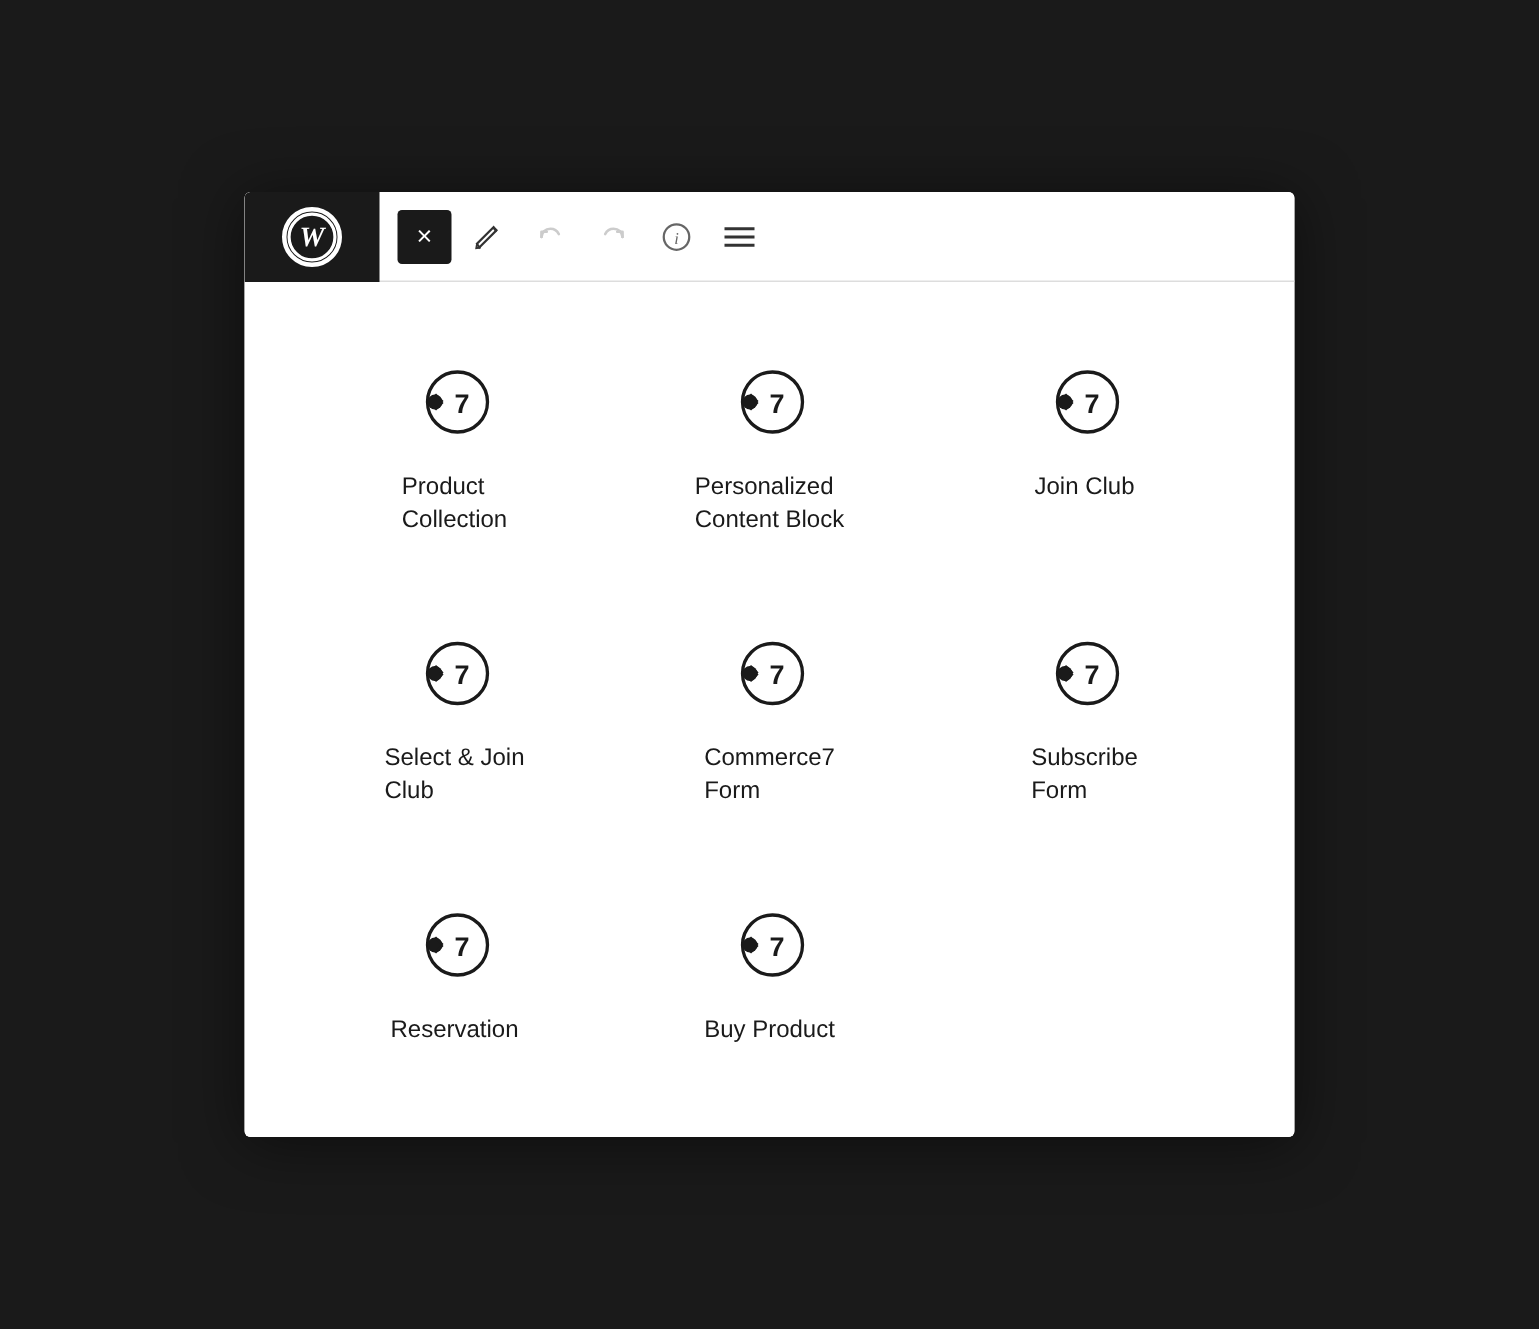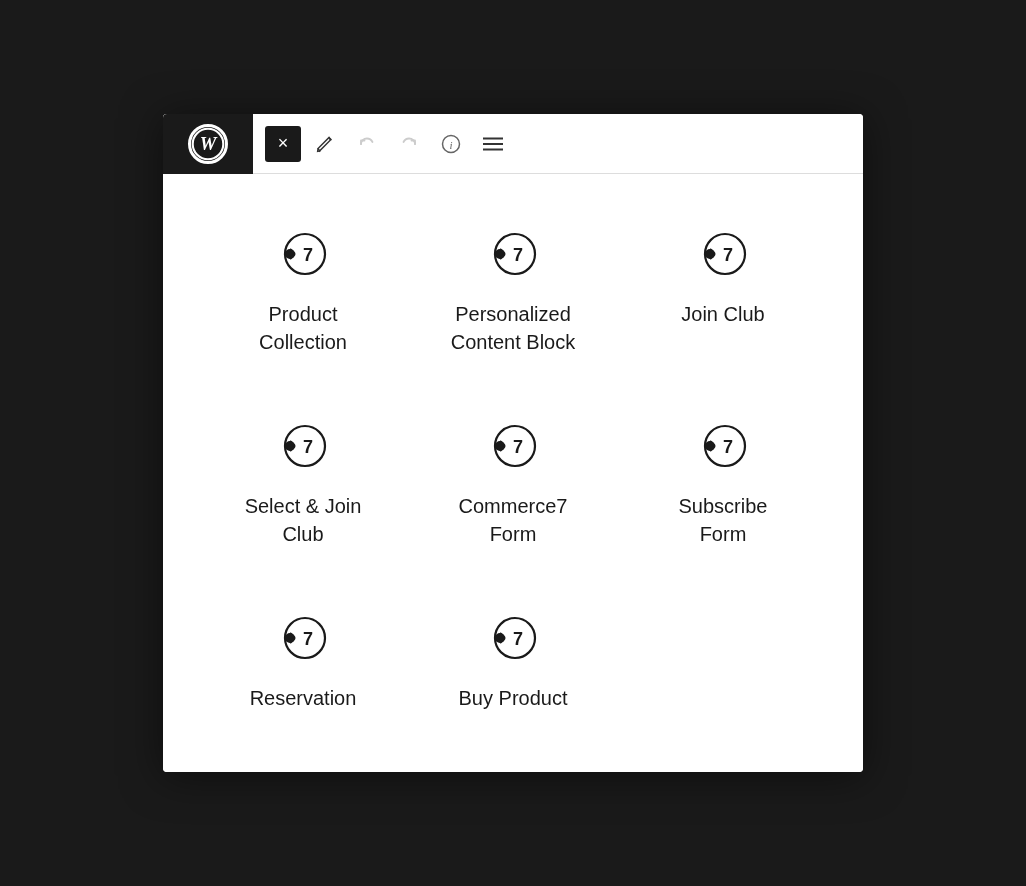--- a/index.html
+++ b/index.html
@@ -128,23 +128,23 @@
       align-items: center;
       justify-content: center;
     }
 
     .plugin-icon svg {
       width: 52px;
       height: 52px;
     }
 
     .plugin-label {
-      font-size: 20px;
+      font-size: 16px;
       color: #1a1a1a;
-      text-align: center;
+      text-align: left;
       line-height: 1.4;
       font-weight: 400;
     }
 
     
   </style>
 </head>
 <body>
 
 <div class="window-container">

